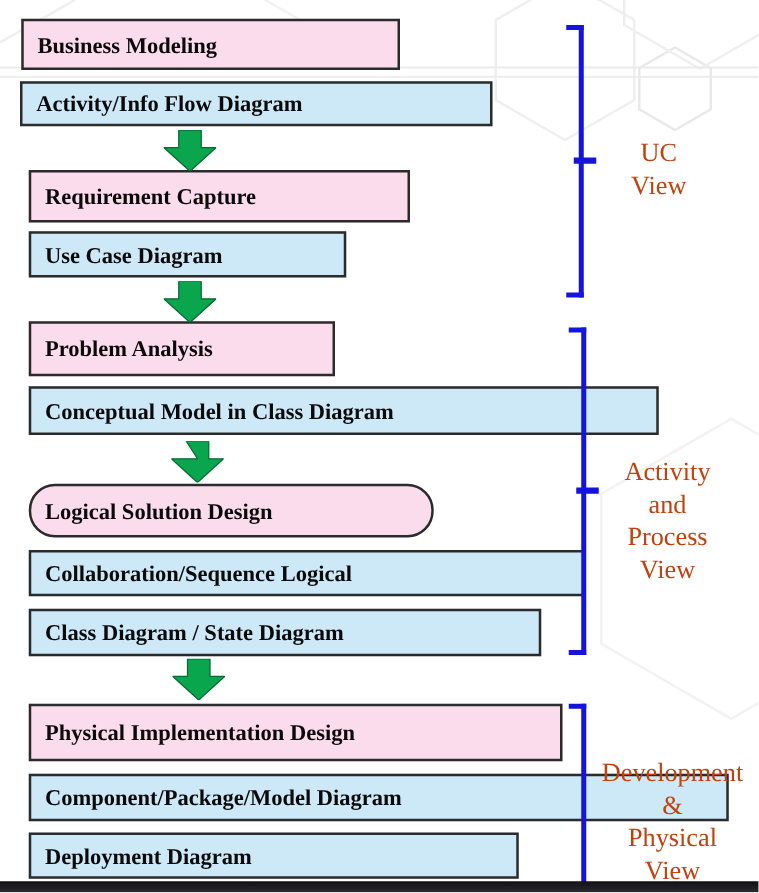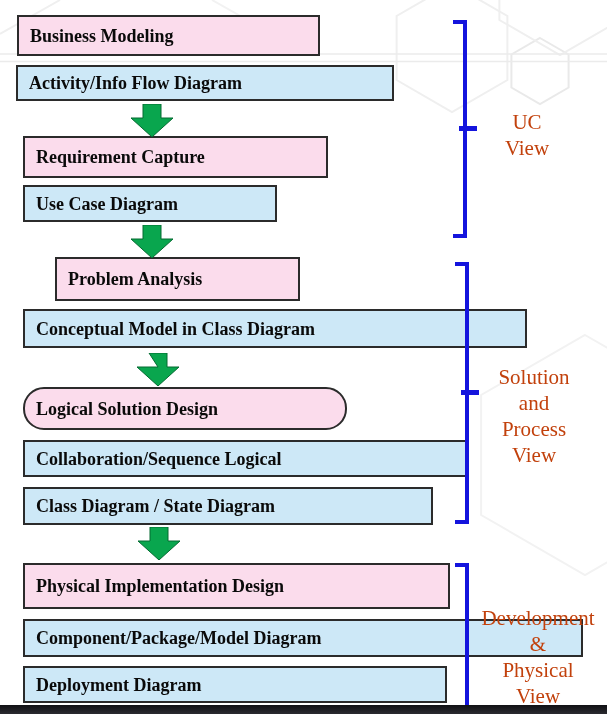--- a/index.html
+++ b/index.html
@@ -14,28 +14,28 @@
     border:2px solid #2b2b2b;
     font-weight:bold;font-size:18px;color:#0a0a0a;white-space:nowrap;
     line-height:1;
   }
   .box.phase{background:#fbdcec;}
   .box.diagram{background:#cde8f7;}
   #b0{left:17px;top:15px;width:303px;height:41px;}
   #b1{left:16px;top:65px;width:378px;height:36px;}
   #b2{left:23px;top:136px;width:305px;height:42px;}
   #b3{left:23px;top:185px;width:254px;height:37px;}
-  #b4{left:23px;top:257px;width:245px;height:44px;margin-left:32px;}
+  #b4{left:23px;top:257px;width:245px;height:44px;}
   #b5{left:23px;top:309px;width:504px;height:39px;}
   #b6{left:23px;top:387px;width:324px;height:43px;border-radius:21px;}
   #b7{left:23px;top:440px;width:445px;height:37px;}
   #b8{left:23px;top:487px;width:410px;height:38px;}
   #b9{left:23px;top:563px;width:427px;height:46px;}
   #b10{left:23px;top:619px;width:560px;height:38px;}
-  #b11{left:23px;top:666px;width:424px;height:37px;text-align:right;}
+  #b11{left:23px;top:666px;width:392px;height:37px;text-align:right;}
 
   .arrow{position:absolute;z-index:2;width:42px;height:33px;}
   #a0{left:131px;top:104px;}
   #a1{left:131px;top:225px;}
   #a2{left:137px;top:353px;}
   #a3{left:138px;top:527px;}
 
   .bracket{position:absolute;z-index:3;width:4px;background:#1414dd;}
   .bracket .nub-top{position:absolute;right:0;top:0;width:14px;height:4px;background:#1414dd;}
   .bracket .nub-bottom{position:absolute;right:0;bottom:0;width:14px;height:4px;background:#1414dd;}
@@ -113,21 +113,21 @@
   </div>
   <div class="bracket" id="br2">
     <span class="nub-top"></span>
   </div>
 
   <div class="view-label" id="l0">
     <div>UC</div>
     <div>View</div>
   </div>
   <div class="view-label" id="l1">
-    <div>Solution</div>
+    <div>Activity</div>
     <div>and</div>
     <div>Process</div>
     <div>View</div>
   </div>
   <div class="view-label" id="l2">
     <div>Development</div>
     <div>&amp;</div>
     <div>Physical</div>
     <div>View</div>
   </div>

